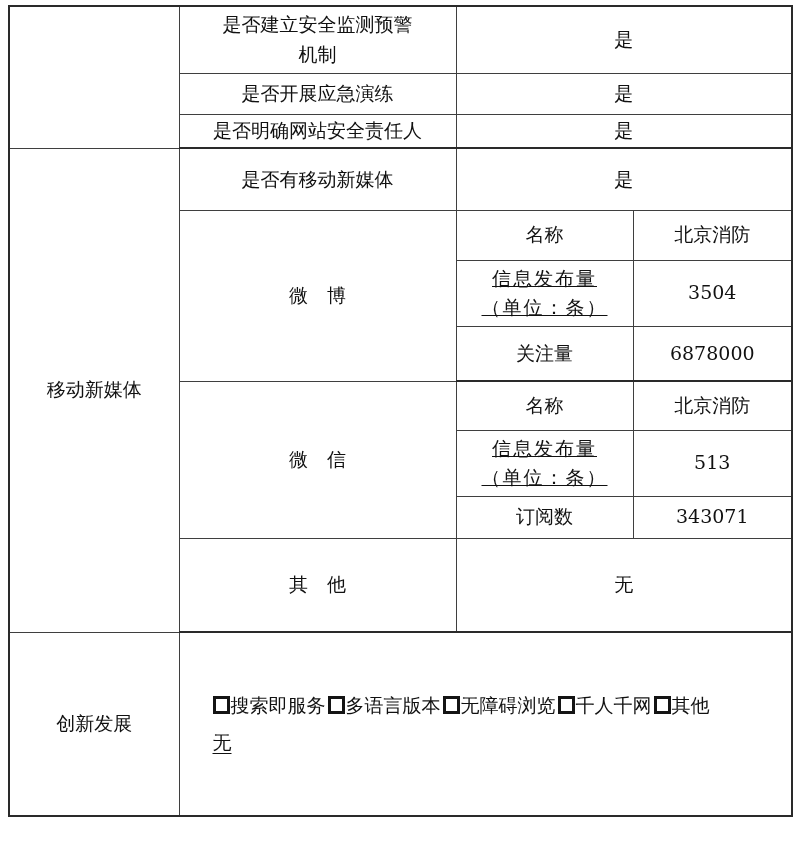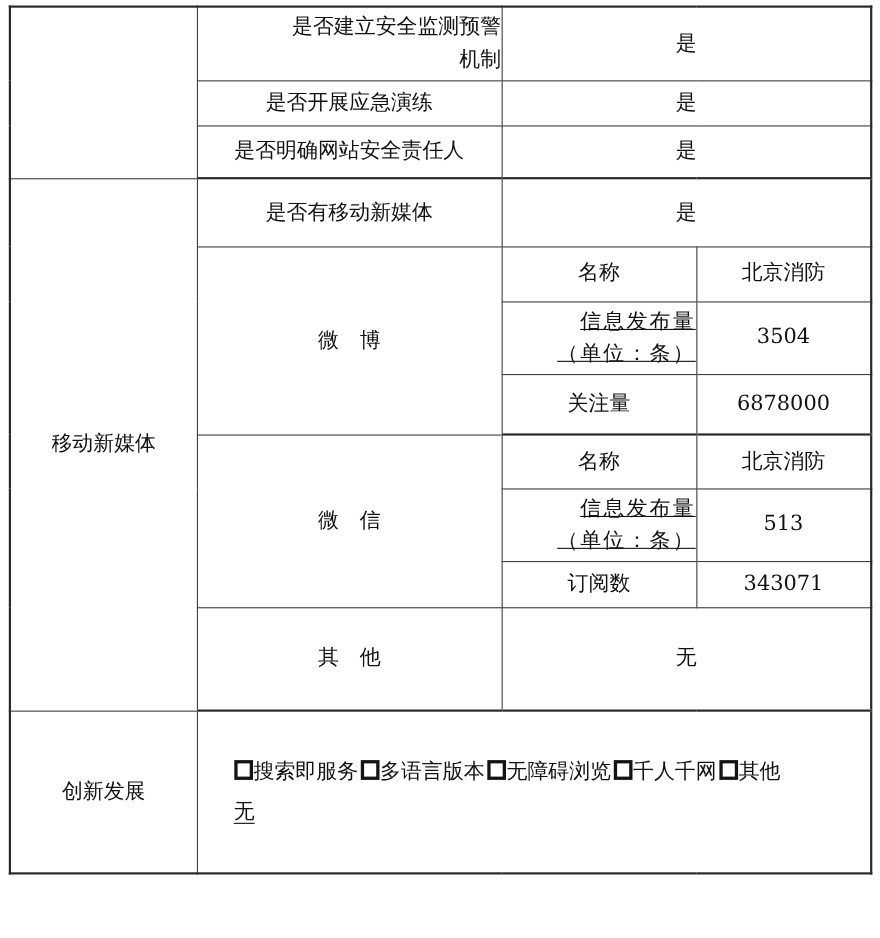--- a/index.html
+++ b/index.html
@@ -25,21 +25,20 @@
     font-size: 19px;
     padding: 0;
     line-height: 1.55;
     overflow: hidden;
   }
   td.thick-b {
     border-bottom: 2px solid #2a2a2a;
   }
   .two-line div {
     line-height: 1.55;
-    text-align: right;
   }
   .spaced {
     letter-spacing: 2px;
     text-decoration: underline;
   }
   td.innovation-cell {
     text-align: left;
     padding: 0 36px 0 33px;
     line-height: 1.95;
   }
@@ -77,21 +76,21 @@
     <td class="two-line">
       <div>是否建立安全监测预警</div>
       <div>机制</div>
     </td>
     <td colspan="2">是</td>
   </tr>
   <tr style="height:41px">
     <td>是否开展应急演练</td>
     <td colspan="2">是</td>
   </tr>
-  <tr style="height:48px">
+  <tr style="height:34px">
     <td class="thick-b">是否明确网站安全责任人</td>
     <td colspan="2" class="thick-b">是</td>
   </tr>
 
   <tr style="height:62px">
     <td rowspan="8">移动新媒体</td>
     <td>是否有移动新媒体</td>
     <td colspan="2">是</td>
   </tr>
 
@@ -127,21 +126,21 @@
   <tr style="height:42px">
     <td>订阅数</td>
     <td>343071</td>
   </tr>
 
   <tr style="height:94px">
     <td class="thick-b">其　他</td>
     <td colspan="2" class="thick-b">无</td>
   </tr>
 
-  <tr style="height:148px">
+  <tr style="height:184px">
     <td>创新发展</td>
     <td colspan="3" class="innovation-cell">
       <div>
         <span class="cb-item"><span class="checkbox"></span><span>搜索即服务</span></span><span class="cb-item"><span class="checkbox"></span><span>多语言版本</span></span><span class="cb-item"><span class="checkbox"></span><span>无障碍浏览</span></span><span class="cb-item"><span class="checkbox"></span><span>千人千网</span></span><span class="cb-item"><span class="checkbox"></span><span>其他</span></span>
       </div>
       <div>
         <span class="u">无</span>
       </div>
     </td>
   </tr>

